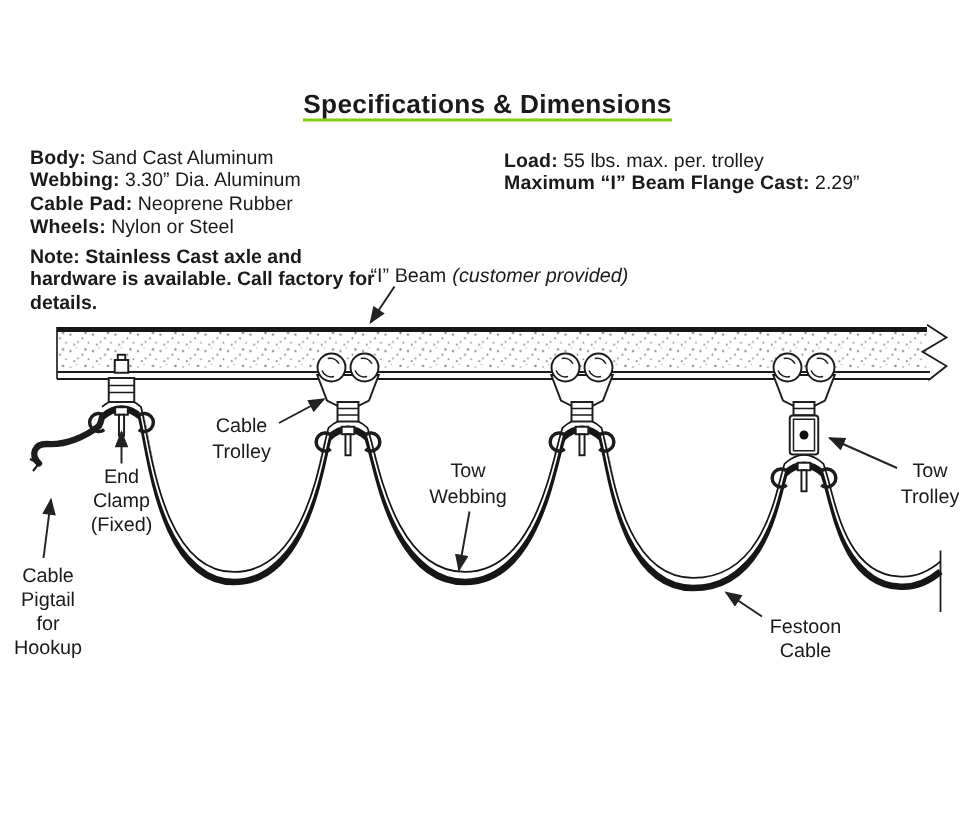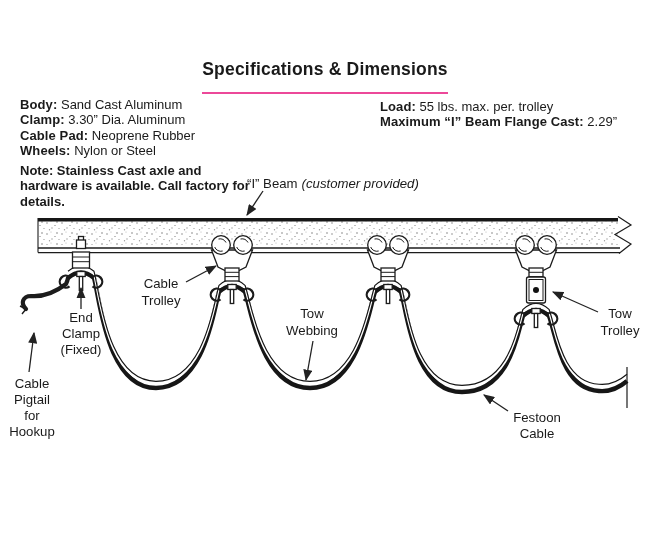--- a/index.html
+++ b/index.html
@@ -1,23 +1,23 @@
 <!DOCTYPE html>
 <html><head>
 <meta charset="utf-8">
 <style>
   html,body{margin:0;padding:0;background:#fff;}
   body{width:650px;height:558px;font-family:"Liberation Sans",sans-serif;color:#1a1a1a;}
   .sheet{position:relative;width:650px;height:558px;background:#fff;overflow:hidden;}
   .title{position:absolute;top:59px;left:0;width:100%;text-align:center;
          font-size:17.5px;font-weight:bold;letter-spacing:.2px;}
-  .title span{border-bottom:2px solid #ec4899;padding-bottom:13px;}
+  .title span{border-bottom:2px solid #84cc16;padding-bottom:0;}
   .specs{position:absolute;font-size:13px;line-height:15.4px;white-space:nowrap;}
   .specs-left{left:20px;top:97px;}
-  .specs-right{left:336px;top:99px;margin-left:44px;}
+  .specs-right{left:336px;top:99px;}
   .spec-row b{letter-spacing:.1px;}
   .note{position:absolute;left:20px;top:163px;width:238px;
         font-size:13px;line-height:15.4px;font-weight:bold;}
   svg.diagram{position:absolute;left:0;top:0;width:650px;height:558px;}
   svg text{font-family:"Liberation Sans",sans-serif;font-size:13.2px;fill:#1a1a1a;}
   svg .lbl{text-anchor:middle;}
   .ln{stroke:#1c1c1c;fill:none;}
   .part{fill:#fff;stroke:#1c1c1c;stroke-width:1.3;}
   .arrow{stroke:#222;stroke-width:1.3;fill:none;marker-end:url(#arrowhead);}
 </style>
@@ -25,21 +25,21 @@
 <body>
 
 <div class="sheet">
 
   <div class="title">
     <span>Specifications &amp; Dimensions</span>
   </div>
 
   <div class="specs specs-left">
     <div class="spec-row"><b>Body:</b> <span>Sand Cast Aluminum</span></div>
-    <div class="spec-row"><b>Clamp:</b> <span>3.30” Dia. Aluminum</span></div>
+    <div class="spec-row"><b>Webbing:</b> <span>3.30” Dia. Aluminum</span></div>
     <div class="spec-row"><b>Cable Pad:</b> <span>Neoprene Rubber</span></div>
     <div class="spec-row"><b>Wheels:</b> <span>Nylon or Steel</span></div>
   </div>
 
   <div class="specs specs-right">
     <div class="spec-row"><b>Load:</b> <span>55 lbs. max. per. trolley</span></div>
     <div class="spec-row"><b>Maximum “I” Beam Flange Cast:</b> <span>2.29”</span></div>
   </div>
 
   <div class="note">Note: Stainless Cast axle and hardware is available.  Call factory for details.</div>

